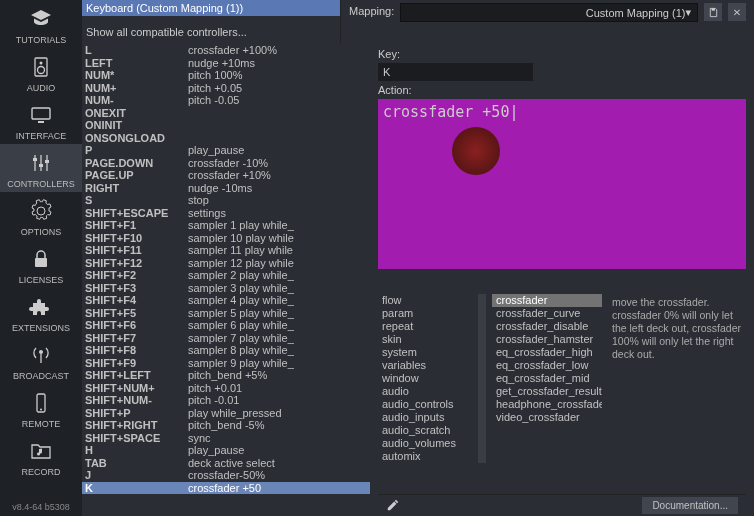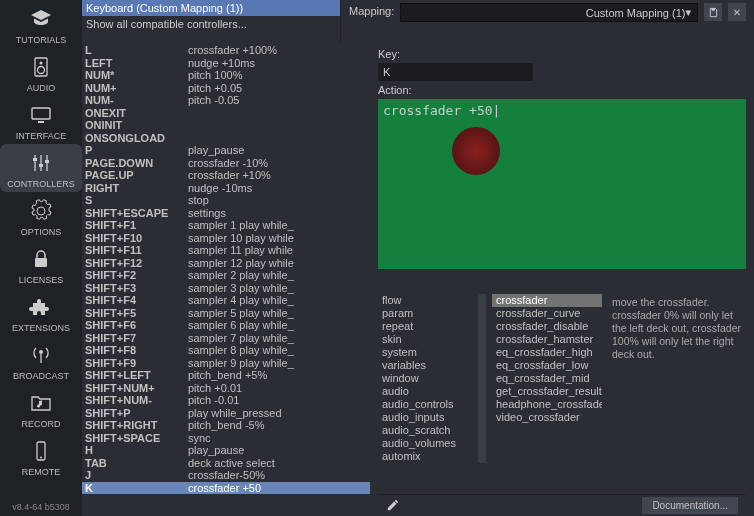--- a/index.html
+++ b/index.html
@@ -1,41 +1,41 @@
 <!DOCTYPE html>
 <html><head>
 <meta charset="utf-8">
 <style>
 * { margin:0; padding:0; box-sizing:border-box; }
 body { font-family:Arial,sans-serif; font-size:11px; background:#2a2d33; color:#c0c0c0; width:754px; height:516px; overflow:hidden; display:flex; }
 .sidebar { width:82px; background:#1e2126; display:flex; flex-direction:column; align-items:center; padding-top:0; }
 .nav-item { width:100%; display:flex; flex-direction:column; align-items:center; padding:5px 0 3px; cursor:pointer; font-size:9px; color:#bbb; }
-.nav-item.active { background:#3a3e46;border-radius:6px; }
+.nav-item.active { background:#3a3e46; }
 .nav-icon { width:32px; height:28px; display:flex; align-items:center; justify-content:center; margin-bottom:2px; }
 .nav-icon svg { width:24px; height:24px; fill:#ccc; }
 .version { margin-top:auto; font-size:9px; color:#888; padding:4px 0; }
 .main { flex:1; display:flex; flex-direction:column; }
 .topbar { display:flex; height:44px; }
 .devlist { width:259px; background:#2a2d33; border-right:1px solid #222; }
 .dev-sel { background:#5a78b4; color:#fff; padding:2px 4px; font-size:11px; }
-.dev-opt { padding:2px 4px; color:#ccc; font-size:11px; }
+.dev-opt { padding:10px 4px; color:#ccc; font-size:11px; }
 .mapsel { flex:1; display:flex; align-items:flex-start; padding:3px 8px; gap:6px; }
 .maplabel { color:#ccc; padding-top:2px; }
 .mapdd { flex:1; background:#1a1c20; border:1px solid #111; padding:2px 6px; color:#ccc; display:flex; justify-content:flex-end; align-items:center; }
 .iconbtn { width:18px; height:18px; background:#404550; display:flex; align-items:center; justify-content:center; cursor:pointer; font-size:10px; }
 .content { flex:1; display:flex; overflow:hidden; }
 .keylist { width:288px; background:#2a2d33; overflow:hidden; font-size:11px; }
 .keyrow { display:flex; padding:0 3px; line-height:12.5px; white-space:nowrap; }
 .keyrow.sel { background:#6a85b8; color:#fff; }
 .kname { width:103px; font-weight:bold; overflow:hidden; }
 .kact { flex:1; overflow:hidden; text-overflow:ellipsis; }
 .rpane { flex:1; display:flex; flex-direction:column; padding:4px 8px 0 8px; gap:3px; position:relative; }
 .lbl { color:#ccc; font-size:11px; }
 .txtinput { background:#1a1c20; border:none; color:#ccc; padding:3px 5px; width:155px; font-size:11px; }
-.actbox { background:#15803d; border:none; color:#ccc; padding:4px 5px; height:170px; font-size:13px; resize:none; width:100%; position:relative; }
+.actbox { background:#a21caf; border:none; color:#ccc; padding:4px 5px; height:170px; font-size:15px; resize:none; width:100%; position:relative; }
 .actwrap { position:relative; }
 .redcircle { position:absolute; width:48px; height:48px; border-radius:50%; background:radial-gradient(circle,#8a2020 0%,#5a1515 70%,rgba(90,21,21,0) 100%); top:28px; left:74px; pointer-events:none; }
 .lists3 { display:flex; gap:6px; flex:1; overflow:hidden; margin-top:20px; }
 .col { background:#2a2d33; overflow:hidden; font-size:11px; }
 .col1 { width:94px; }
 .col2 { width:110px; }
 .col3 { flex:1; color:#aaa; font-size:10.5px; padding:2px 4px; line-height:13px; }
 .citem { padding:0 4px; line-height:13px; cursor:pointer; white-space:nowrap; overflow:hidden; }
 .citem.sel { background:#737373; color:#fff; }
 .scrollhint { width:8px; background:#3a3e44; }
@@ -115,34 +115,34 @@
         <svg viewBox="0 0 24 24">
           <circle cx="12" cy="9" r="2"></circle>
           <path d="M7 5a7 7 0 000 10M17 5a7 7 0 010 10M12 11v9" fill="none" stroke="#ccc" stroke-width="1.3"></path>
         </svg>
       </div>
       <span>BROADCAST</span>
     </div>
   <div class="nav-item">
       <div class="nav-icon">
         <svg viewBox="0 0 24 24">
+          <rect x="8" y="3" width="8" height="18" rx="1.5" fill="none" stroke="#ccc" stroke-width="1.3"></rect>
+          <circle cx="12" cy="18.5" r="1"></circle>
+        </svg>
+      </div>
+      <span>REMOTE</span>
+    </div>
+  <div class="nav-item">
+      <div class="nav-icon">
+        <svg viewBox="0 0 24 24">
           <path d="M3 6h6l2 2h10v11H3z" fill="none" stroke="#ccc" stroke-width="1.3"></path>
           <path d="M11 15a1.5 1.5 0 11-1-1.4V10l3-.5v3.5a1.5 1.5 0 11-1-1.4"></path>
         </svg>
       </div>
       <span>RECORD</span>
-    </div>
-  <div class="nav-item">
-      <div class="nav-icon">
-        <svg viewBox="0 0 24 24">
-          <rect x="8" y="3" width="8" height="18" rx="1.5" fill="none" stroke="#ccc" stroke-width="1.3"></rect>
-          <circle cx="12" cy="18.5" r="1"></circle>
-        </svg>
-      </div>
-      <span>REMOTE</span>
     </div>
   <div class="version">v8.4-64 b5308</div>
 </div>
 
 <div class="main">
   <div class="topbar">
     <div class="devlist">
       <div class="dev-sel">Keyboard (Custom Mapping (1))</div>
       <div class="dev-opt">Show all compatible controllers...</div>
     </div>

